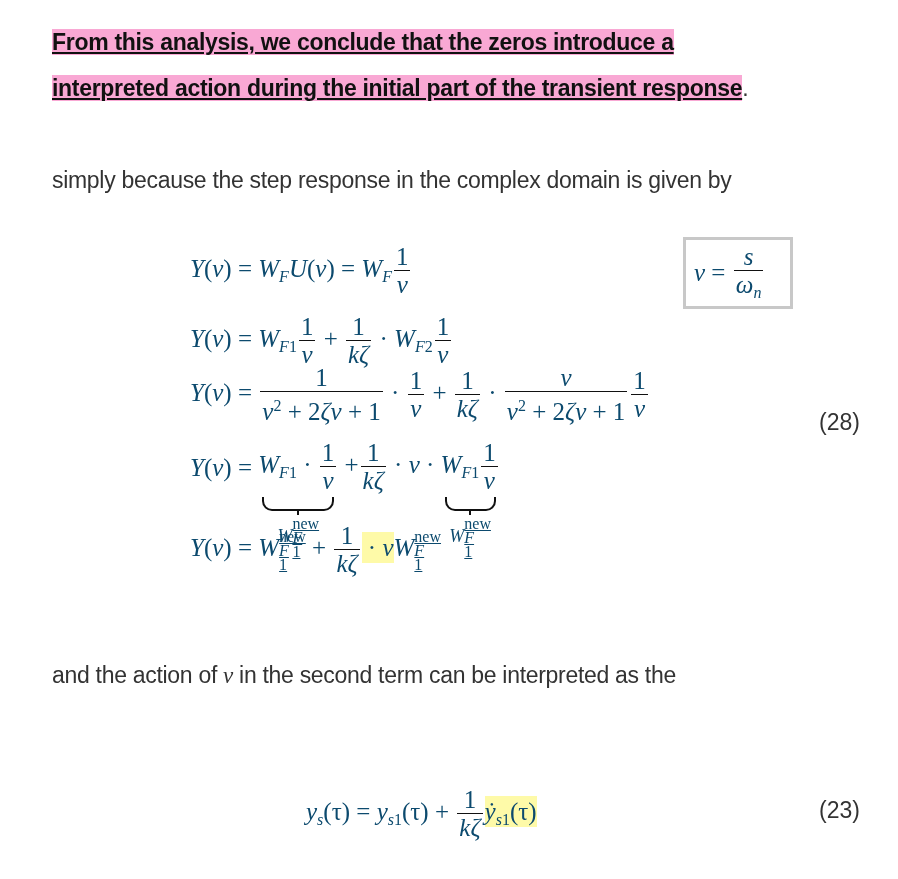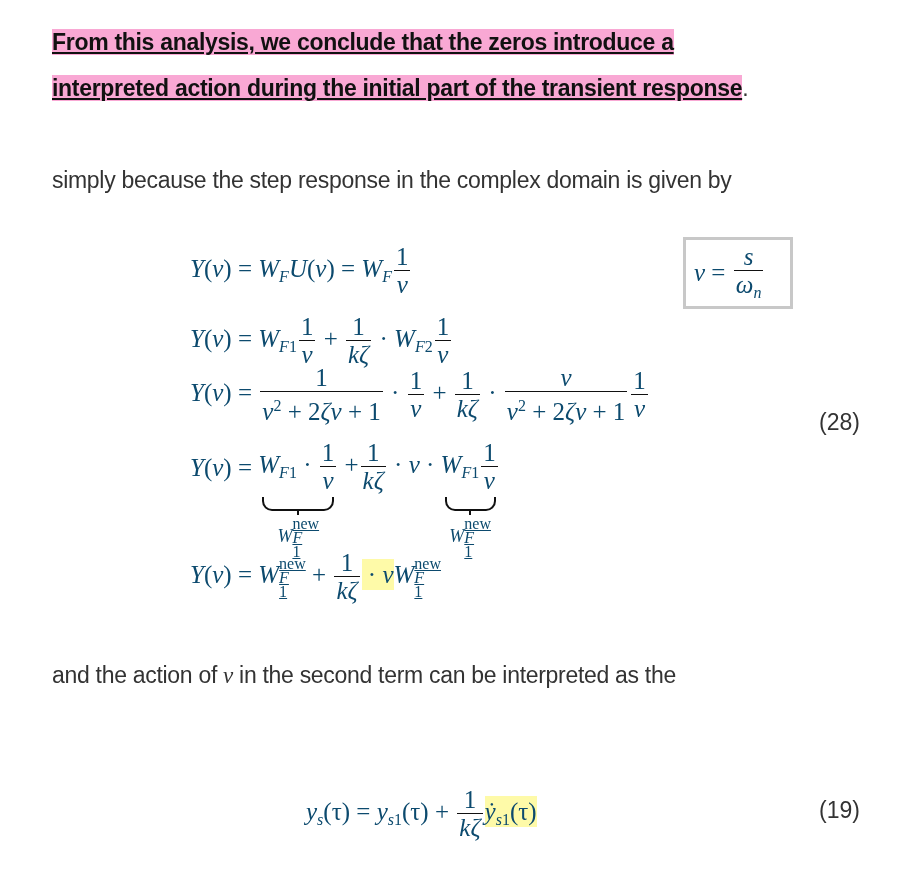--- a/index.html
+++ b/index.html
@@ -89,24 +89,24 @@
     <span class="under-label"><span class="it">W</span><span class="supsub"><span>new</span><span><span class="it">F</span>1</span></span></span>
   </span>
   <span style="display:inline-block; vertical-align:top;">+<span class="frac"><span class="num">1</span><span class="den it">kζ</span></span> · <span class="it">v</span> ·</span>
   <span class="brace-wrap">
     <span><span class="it">W</span><sub><span class="it">F</span>1</sub><span class="frac"><span class="num">1</span><span class="den it">v</span></span></span>
     <span class="brace"></span>
     <span class="under-label"><span class="it">W</span><span class="supsub"><span>new</span><span><span class="it">F</span>1</span></span></span>
   </span>
 </div>
 
-<div class="math" style="left:190px; top:550px;">
+<div class="math" style="left:190px; top:523px;">
   <span class="it">Y</span>(<span class="it">v</span>) = <span class="it">W</span><span class="supsub"><span>new</span><span><span class="it">F</span>1</span></span> + <span class="frac"><span class="num">1</span><span class="den it">kζ</span></span><span class="hlm"> · <span class="it">v</span></span><span class="it">W</span><span class="supsub"><span>new</span><span><span class="it">F</span>1</span></span>
 </div>
 
 <div class="para" style="top:652px;">
   <span>and the action of </span><span class="it" style="font-family:'Liberation Serif',serif;">v</span><span> in the second term can be interpreted as the</span><br>
 </div>
 
 <div class="math" style="left:306px; top:787px;">
   <span class="it">y</span><sub class="it">s</sub><span>(τ)</span> = <span class="it">y</span><sub><span class="it">s</span>1</sub><span>(τ)</span> + <span class="frac"><span class="num">1</span><span class="den it">kζ</span></span><span class="hlm"><span class="it">ẏ</span><sub><span class="it">s</span>1</sub><span>(τ)</span></span>
 </div>
-<div class="eqno" style="top:797px;">(19)</div>
+<div class="eqno" style="top:797px;">(23)</div>
 
 </body></html>

